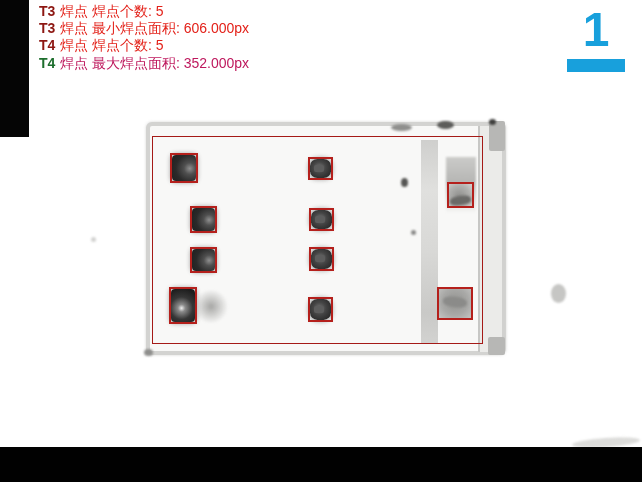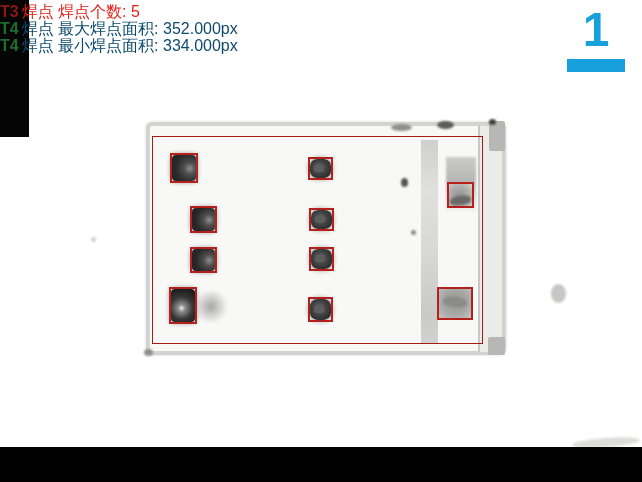--- a/index.html
+++ b/index.html
@@ -8,28 +8,28 @@
     background:#ffffff;
     font-family:"Liberation Sans", sans-serif;
   }
   .abs{position:absolute;box-sizing:border-box;}
 
   
   .black-strip{left:0;top:0;width:29px;height:137px;background:#050505;}
 
   
   .annotations{left:0;top:3px;width:430px;}
-  .ann-row{height:17.2px;line-height:17.2px;white-space:nowrap;
-           font-size:16px;letter-spacing:0;}
+  .ann-row{height:17.2px;line-height:17.2px;padding-left:11px;white-space:nowrap;
+           font-size:14px;letter-spacing:0;margin-left:28px;}
   .ann-row .tag{display:inline-block;min-width:18px;font-weight:bold;}
   .ann-row .txt{margin-left:3px;}
   .ann-row.fail .tag{color:#8d1712;}
   .ann-row.fail .txt{color:#e32119;}
   .ann-row.pass .tag{color:#1d6e2d;}
-  .ann-row.pass .txt{color:#0c4a6e;}
+  .ann-row.pass .txt{color:#be185d;}
 
   
   .page-num{left:570px;top:4px;width:52px;text-align:center;
             font-size:48px;line-height:52px;font-weight:bold;color:#18a0dc;}
   .page-bar{left:567px;top:59px;width:58px;height:13px;background:#18a0dc;}
 
   
   .comp-body{left:146px;top:122px;width:360px;height:233px;
              border:4px solid #d3d3d1;border-radius:6px;background:#f8f8f7;
              box-shadow:0 0 3px rgba(150,150,148,.4);}
@@ -114,25 +114,28 @@
     <div class="abs rbox" style="left:308px;top:297px;width:25px;height:25px;"></div>
     <div class="abs rbox" style="left:447px;top:182px;width:27px;height:26px;"></div>
     <div class="abs rbox" style="left:437px;top:287px;width:36px;height:33px;"></div>
   </div>
 
   <div class="abs black-strip"></div>
   <div class="abs annotations">
     <div class="ann-row fail">
       <span class="tag">T3</span><span class="txt">焊点 焊点个数: 5</span>
     </div>
+    <div class="ann-row fail">
+      <span class="tag">T3</span><span class="txt">焊点 最小焊点面积: 606.000px</span>
+    </div>
+    <div class="ann-row fail">
+      <span class="tag">T4</span><span class="txt">焊点 焊点个数: 5</span>
+    </div>
     <div class="ann-row pass">
       <span class="tag">T4</span><span class="txt">焊点 最大焊点面积: 352.000px</span>
-    </div>
-    <div class="ann-row pass">
-      <span class="tag">T4</span><span class="txt">焊点 最小焊点面积: 334.000px</span>
     </div>
   </div>
 
   <div>
     <div class="abs page-num">1</div>
     <div class="abs page-bar"></div>
   </div>
 
   <div class="abs bottom-bar"></div>
 

